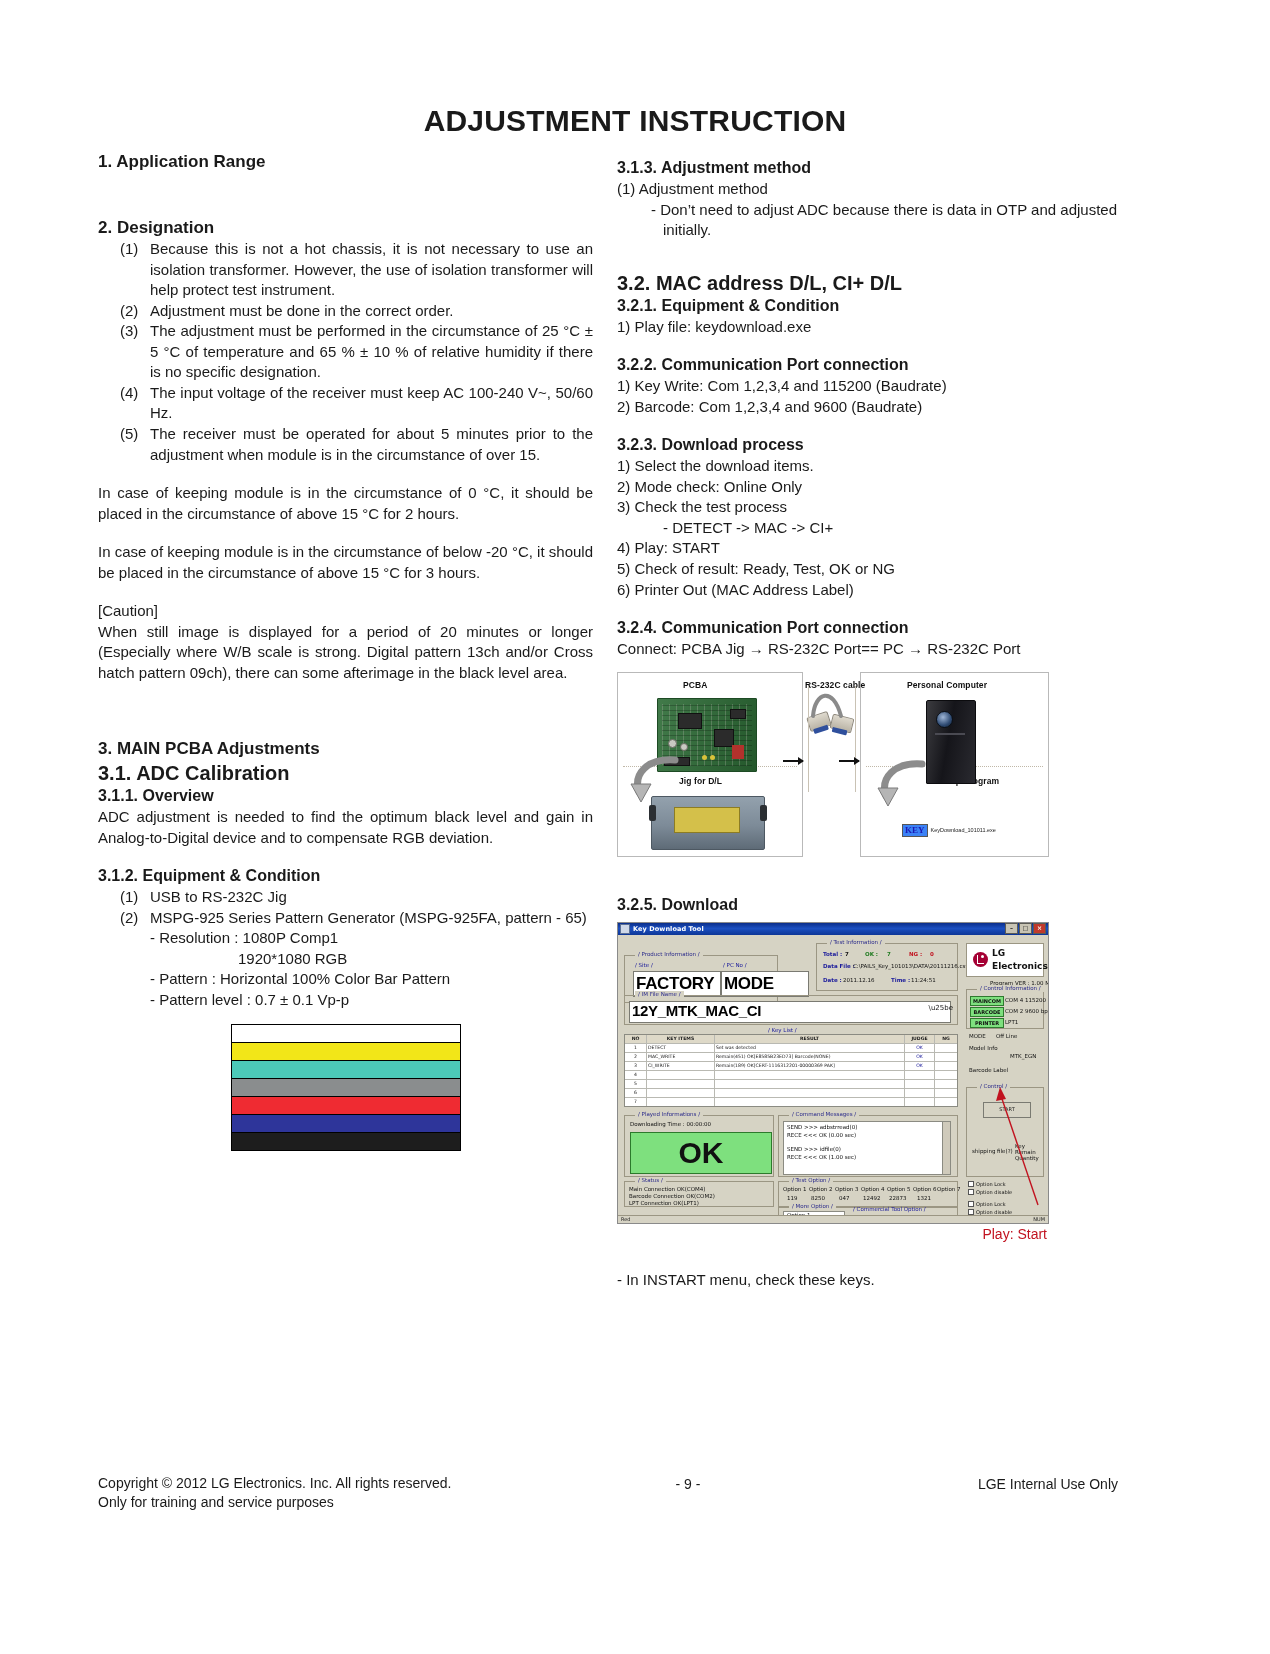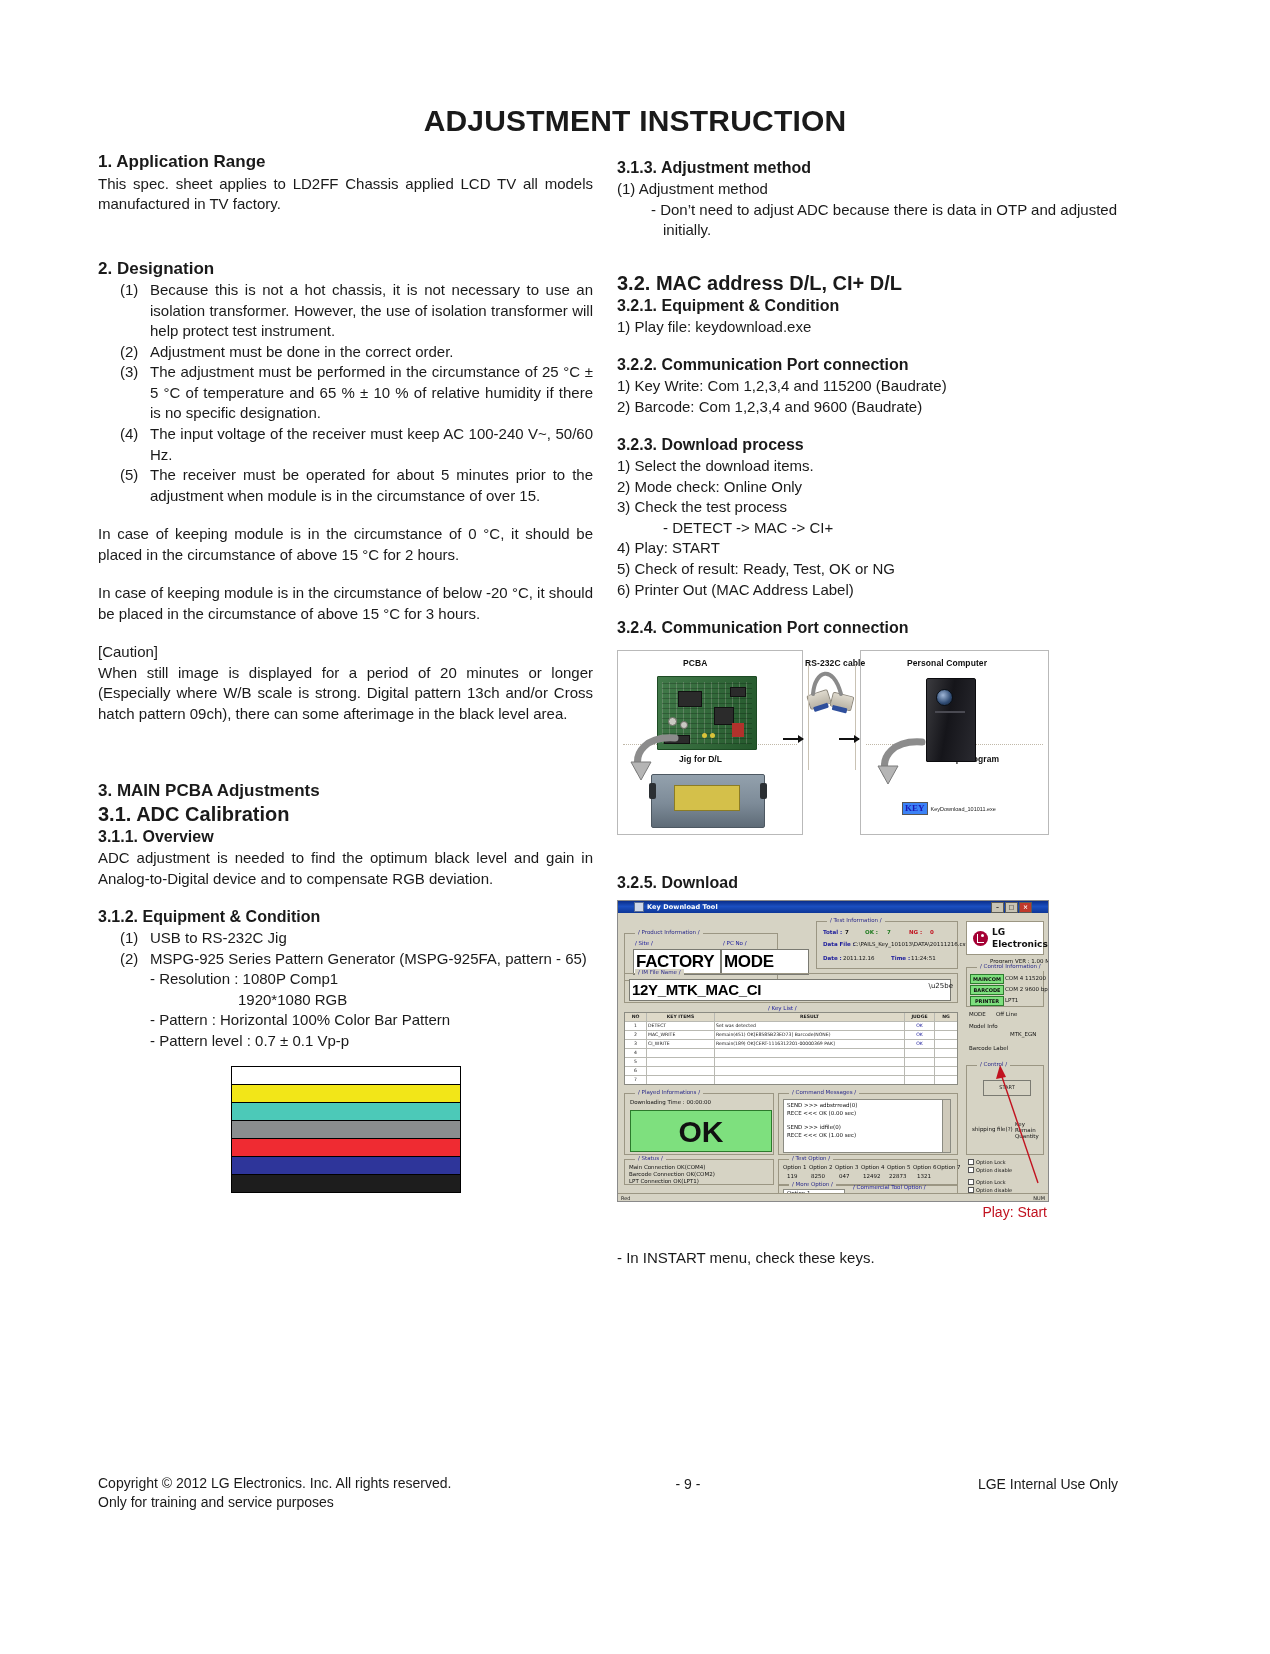--- a/index.html
+++ b/index.html
@@ -280,21 +280,21 @@
     background: #d6d3c4;
     box-sizing: border-box;
     font-family: "DejaVu Sans", sans-serif;
     overflow: hidden;
   }
   .kdt .titlebar {
     height: 12px;
     background: linear-gradient(180deg, #0a2e8a 0%, #1b4fc0 45%, #0d3697 100%);
     display: flex;
     align-items: center;
-    padding: 0 16px;
+    padding: 0 2px;
     color: #fff;
     font-size: 6.5px;
     font-weight: bold;
     letter-spacing: 0.1px;
   }
   .kdt .titlebar .ico {
     width: 8px; height: 8px;
     background: #cfd8e8;
     border: 1px solid #5a6e94;
     margin-right: 3px;
@@ -481,21 +481,20 @@
 </head>
 <body>
 
 <div class="page">
 
   <div class="doc-title">ADJUSTMENT INSTRUCTION</div>
 
   <div class="col-left">
 
     <h1 class="h-major">1. Application Range</h1>
-    <p class="body indent1 just">This spec. sheet applies to LD2FF Chassis applied LCD TV all models manufactured in TV factory.</p>
 
     <div class="spacer-xl"></div>
 
     <h1 class="h-major">2. Designation</h1>
 
     <div class="indent1">
       <div class="li">
         <span class="mark">(1)</span>
         <span>Because this is not a hot chassis, it is not necessary to use an isolation transformer. However, the use of isolation transformer will help protect test instrument.</span>
       </div>
@@ -588,20 +587,21 @@
     <p class="body indent1">2) Mode check: Online Only</p>
     <p class="body indent1">3) Check the test process</p>
     <p class="body" style="margin-left:46px">- DETECT -&gt; MAC -&gt; CI+</p>
     <p class="body indent1">4) Play: START</p>
     <p class="body indent1">5) Check of result: Ready, Test, OK or NG</p>
     <p class="body indent1">6) Printer Out (MAC Address Label)</p>
 
     <div class="spacer-m"></div>
 
     <h3 class="h-sub2">3.2.4. Communication Port connection</h3>
+    <p class="body indent1">Connect: PCBA Jig → RS-232C Port== PC → RS-232C Port</p>
 
     <div class="diagram">
       <div class="box box-left"></div>
       <div class="box box-right"></div>
 
       <div class="dotted-div" style="left:6px; top:98px; width:174px;"></div>
       <div class="dotted-div" style="left:249px; top:98px; width:177px;"></div>
 
       <div class="dlabel" style="left:66px; top:12px;">PCBA</div>
       <div class="dlabel" style="left:188px; top:12px;">RS-232C cable</div>

